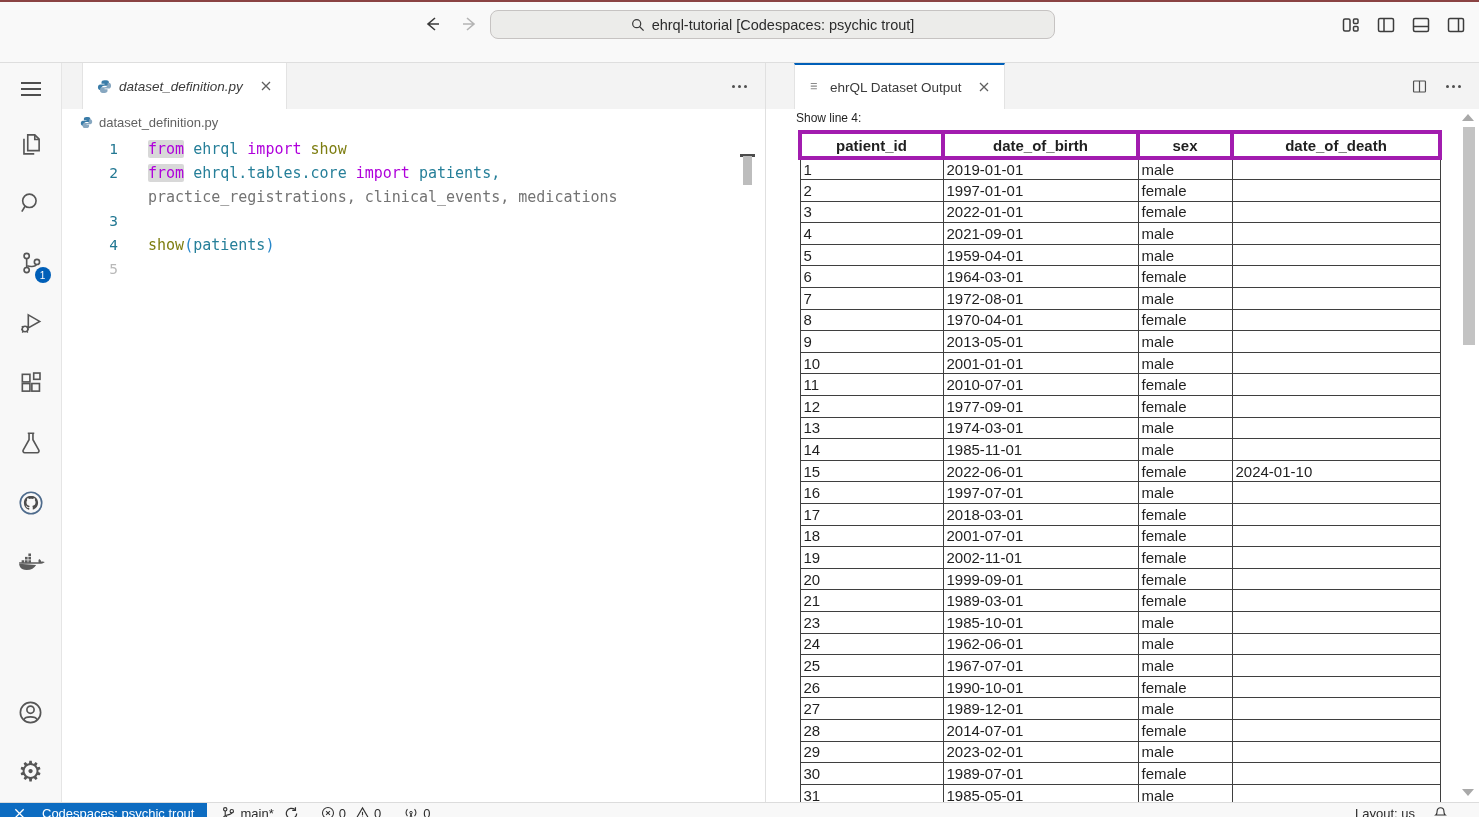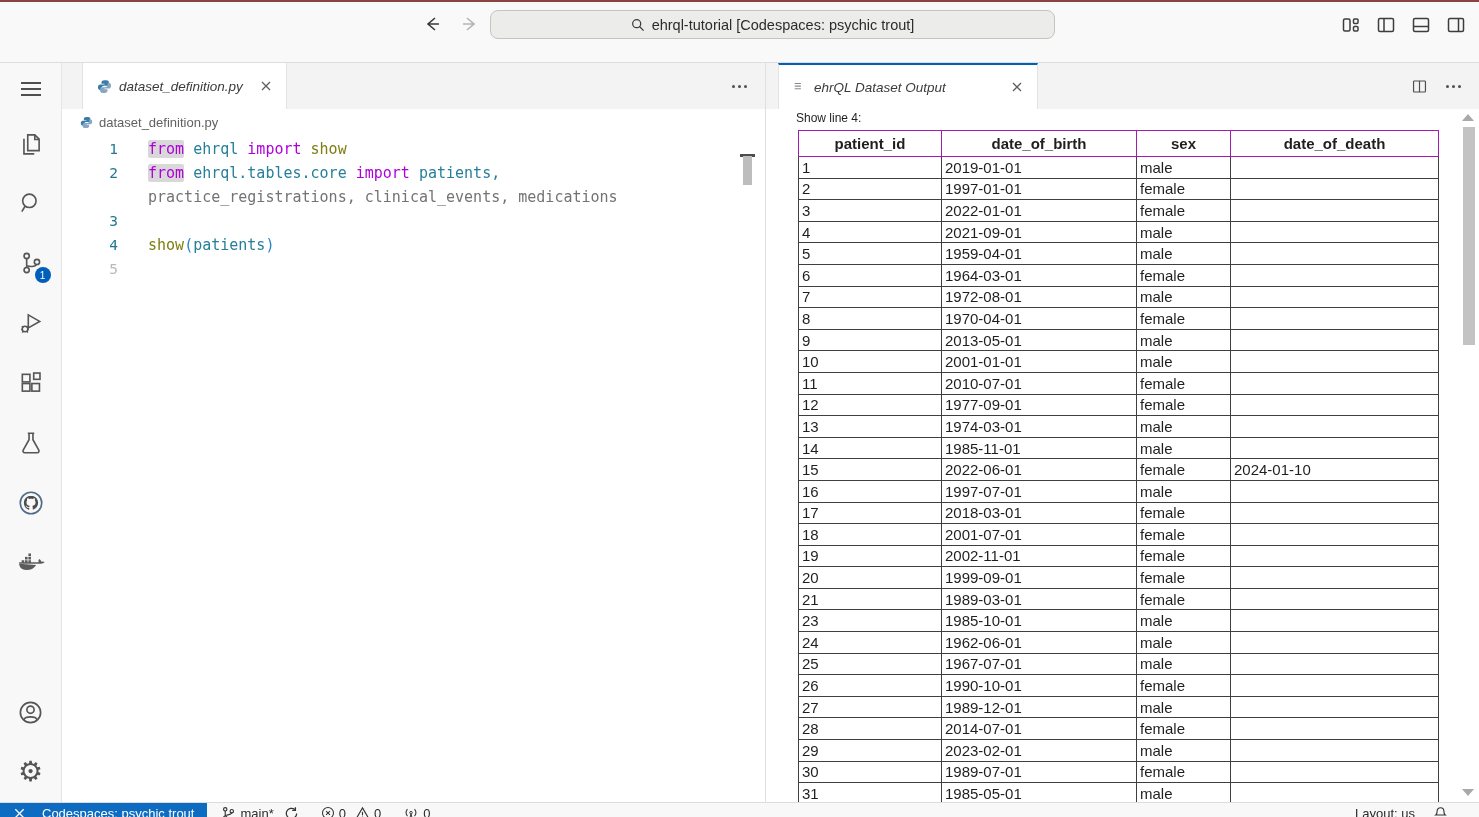--- a/index.html
+++ b/index.html
@@ -44,21 +44,21 @@
   .group-right { flex:1; display:flex; flex-direction:column; background:#fff; border-left:1px solid #e0e0e0; position:relative; }
 
   .tabbar { height:46px; background:#f3f3f3; display:flex; align-items:stretch; position:relative; flex:none; }
   .tab {
     display:flex; align-items:center; gap:7px; padding:0 10px 0 14px;
     background:#fff; border-left:1px solid #e3e3e3; border-right:1px solid #e3e3e3;
     font-size:13.5px; color:#3b3b3b; cursor:pointer; position:relative;
   }
   .tab.left-tab { margin-left:20px; width:205px; }
   .tab.left-tab .tab-label { font-style:italic; }
-  .tab.right-tab { margin-left:12px; width:260px; border-top:2px solid #005fb8;font-style:italic; }
+  .tab.right-tab { margin-left:28px; width:211px; border-top:2px solid #005fb8; }
   .tab-close { margin-left:auto; width:20px; height:20px; display:flex; align-items:center; justify-content:center; border-radius:4px; cursor:pointer; }
   .tabbar-actions { position:absolute; right:14px; top:0; height:100%; display:flex; align-items:center; gap:14px; }
   .dots3 { display:flex; gap:3px; cursor:pointer; padding:4px; }
   .dots3 i { width:3px; height:3px; border-radius:50%; background:#4f4f4f; }
 
   .breadcrumb { height:26px; display:flex; align-items:center; gap:6px; padding-left:18px; font-size:13px; color:#616161; background:#fff; }
 
   
   .code-area { flex:1; position:relative; font-family:"DejaVu Sans Mono", monospace; font-size:15px; padding-top:2px; }
   .code-line { display:flex; height:24px; line-height:24px; white-space:pre; }
@@ -72,21 +72,21 @@
   .var { color:#737373; }
   .par { color:#2787c9; }
   .p { color:#333; }
   .ed-ov-line { position:absolute; right:10px; top:19px; width:15px; height:2.5px; background:#4c4c4c; }
   .ed-scroll-thumb { position:absolute; right:13px; top:21px; width:9px; height:29px; background:#bdbdbd; cursor:pointer; }
 
   
   .webview { flex:1; overflow:hidden; position:relative; background:#fff; }
   .wv-heading { margin:2px 0 1px 30px; font-size:12px; color:#1f1f1f; height:18px; }
   .out-table { border-collapse:collapse; margin-left:32px; table-layout:fixed; font-size:15px; color:#1f1f1f; }
-  .out-table th { border:1px solid #a21caf; font-weight:bold; text-align:center; height:26px; padding:0 15px; }
+  .out-table th { border:4px solid #a21caf; font-weight:bold; text-align:center; height:26px; padding:0 15px; }
   .out-table td { border:1px solid #3f3f3f; height:21.6px; padding:0 3px; text-align:left; overflow:hidden; white-space:nowrap; }
   .wv-scrollbar-up { position:absolute; right:5px; top:5px; width:0; height:0; border-left:6px solid transparent; border-right:6px solid transparent; border-bottom:7px solid #a9a9a9; cursor:pointer; }
   .wv-scroll-thumb { position:absolute; right:4px; top:18px; width:12px; height:218px; background:#c3c3c3; cursor:pointer; }
   .wv-scrollbar-down { position:absolute; right:5px; bottom:6px; width:0; height:0; border-left:6px solid transparent; border-right:6px solid transparent; border-top:7px solid #a9a9a9; cursor:pointer; }
 
   
   .statusbar { height:21px; background:#f8f8f8; border-top:1px solid #dcdcdc; display:flex; align-items:center; font-size:13px; color:#2b2b2b; }
   .sb-remote { height:100%; background:#0d6cc1; color:#fff; display:flex; align-items:center; gap:16px; padding:0 13px; cursor:pointer; }
   .sb-item { display:flex; align-items:center; gap:4px; cursor:pointer; padding:0 2px; }
   .sb-left { display:flex; align-items:center; gap:18px; margin-left:12px; }

